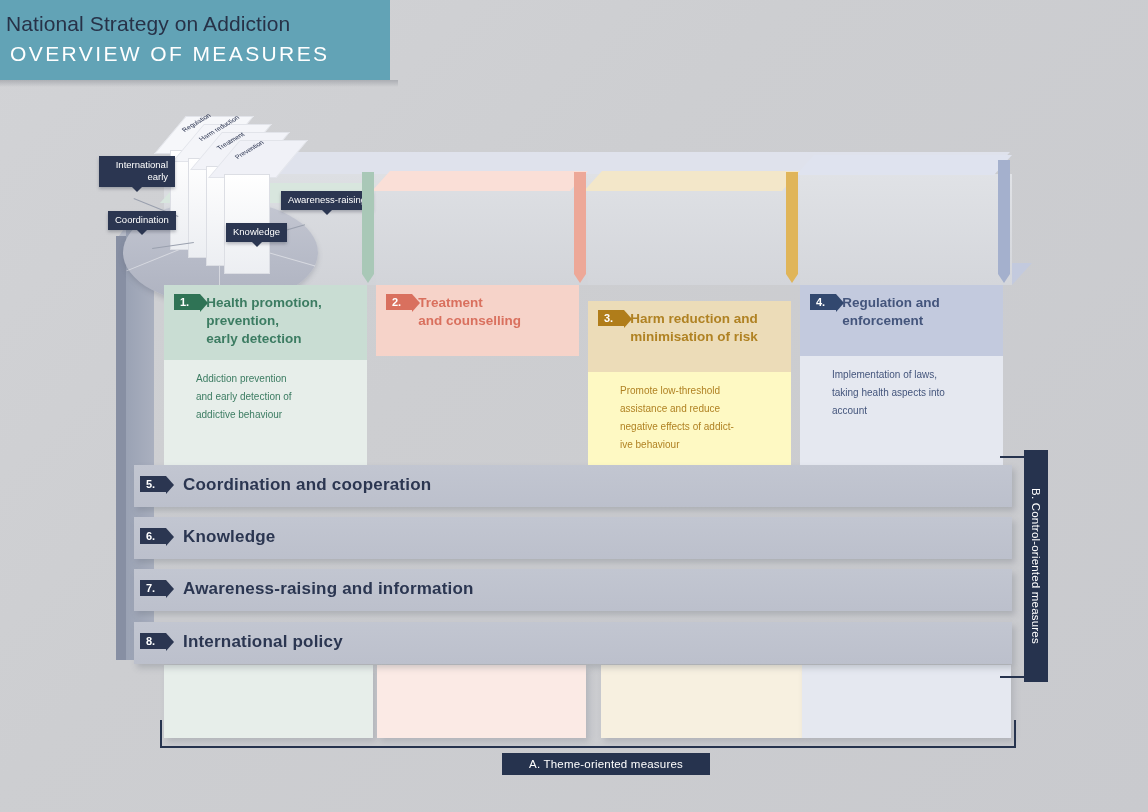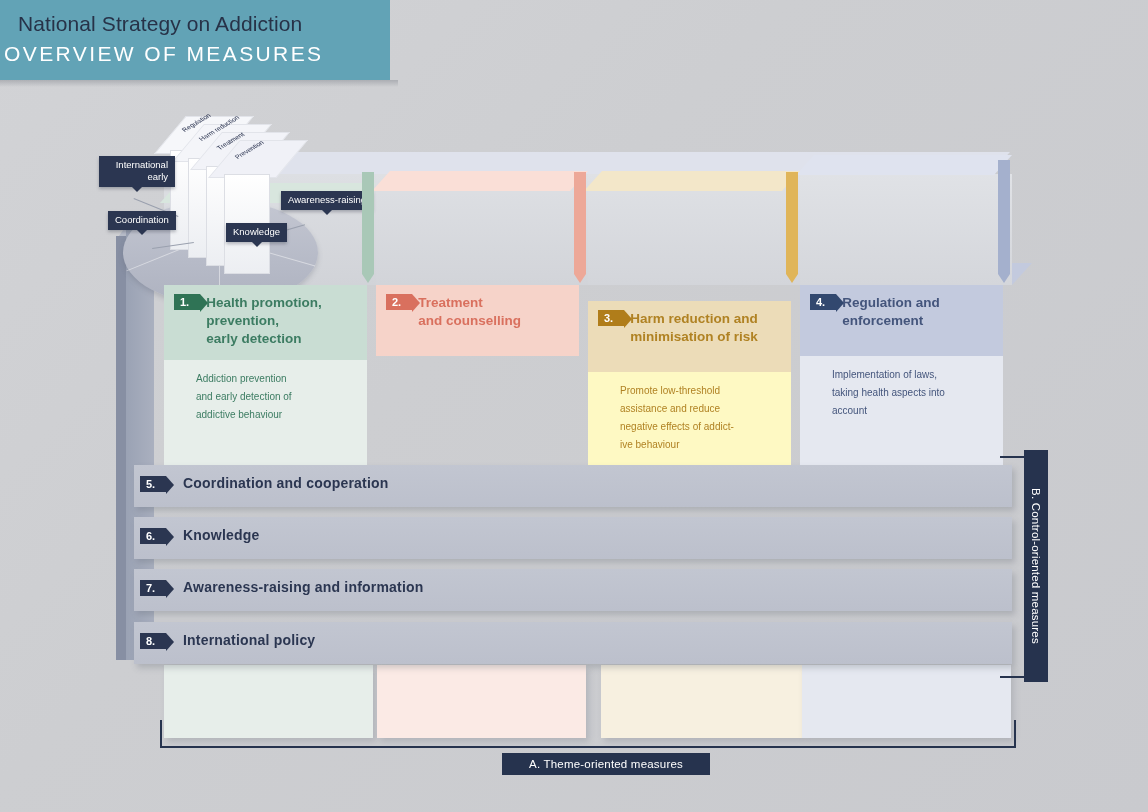--- a/index.html
+++ b/index.html
@@ -8,25 +8,25 @@
     font-family:"Liberation Sans", sans-serif;
     background:linear-gradient(135deg,#d2d3d6 0%,#cdced1 40%,#c9cace 100%);
   }
 
   
   #header{
     position:absolute;left:0;top:0;width:390px;height:80px;
     background:#62a3b6;
   }
   #header .t1{
-    position:absolute;left:18px;top:12px;
+    position:absolute;left:6px;top:12px;
     font-size:21px;color:#273248;letter-spacing:.1px;
   }
   #header .t2{
-    position:absolute;left:4px;top:42px;
+    position:absolute;left:10px;top:42px;
     font-size:21px;color:#ffffff;letter-spacing:2.4px;
   }
   #header-shadow{
     position:absolute;left:0;top:80px;width:398px;height:7px;
     background:linear-gradient(180deg,rgba(90,95,105,.30),rgba(90,95,105,0));
   }
 
   
   .lid{position:absolute;}
 
@@ -153,21 +153,21 @@
     color:#fff;font-size:11px;font-weight:bold;
     padding:2px 11px 2px 6px;background:#2b3651;
   }
   .row .rb:after{
     content:"";position:absolute;right:-8px;top:0;
     width:0;height:0;border-top:9px solid transparent;
     border-bottom:9px solid transparent;border-left:8px solid #2b3651;
   }
   .row .rt{
     position:absolute;left:49px;top:10px;
-    font-size:14px;font-weight:bold;color:#2b3651;letter-spacing:.2px;
+    font-size:17px;font-weight:bold;color:#2b3651;letter-spacing:.2px;
   }
 
   
   #bracketA{position:absolute;left:160px;top:720px;width:856px;height:28px;}
   #bracketA .ln{position:absolute;background:#26334e;}
   #bracketA .h{left:0;top:26px;width:856px;height:2px;}
   #bracketA .l{left:0;top:0;width:2px;height:28px;}
   #bracketA .r{left:854px;top:0;width:2px;height:28px;}
   #labelA{
     position:absolute;left:502px;top:753px;width:208px;height:22px;

